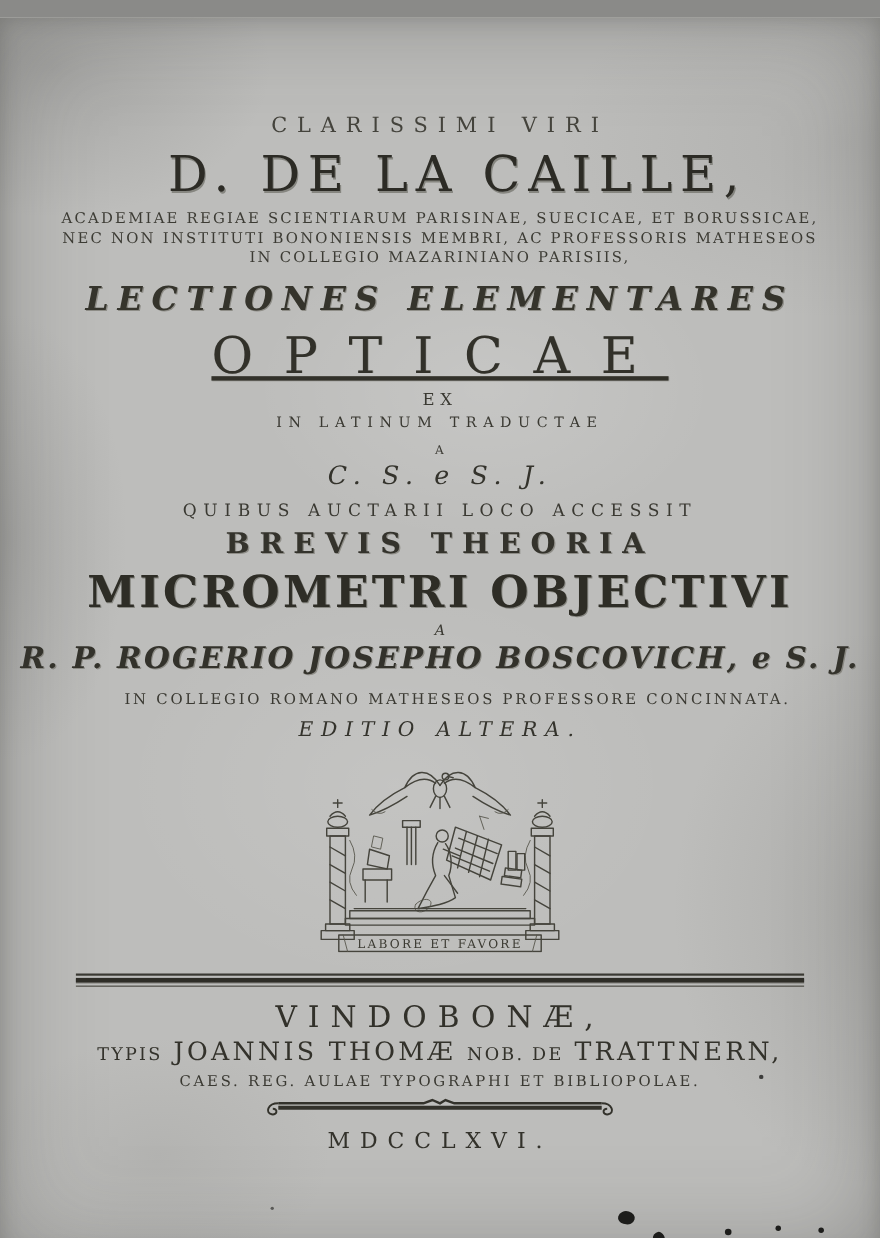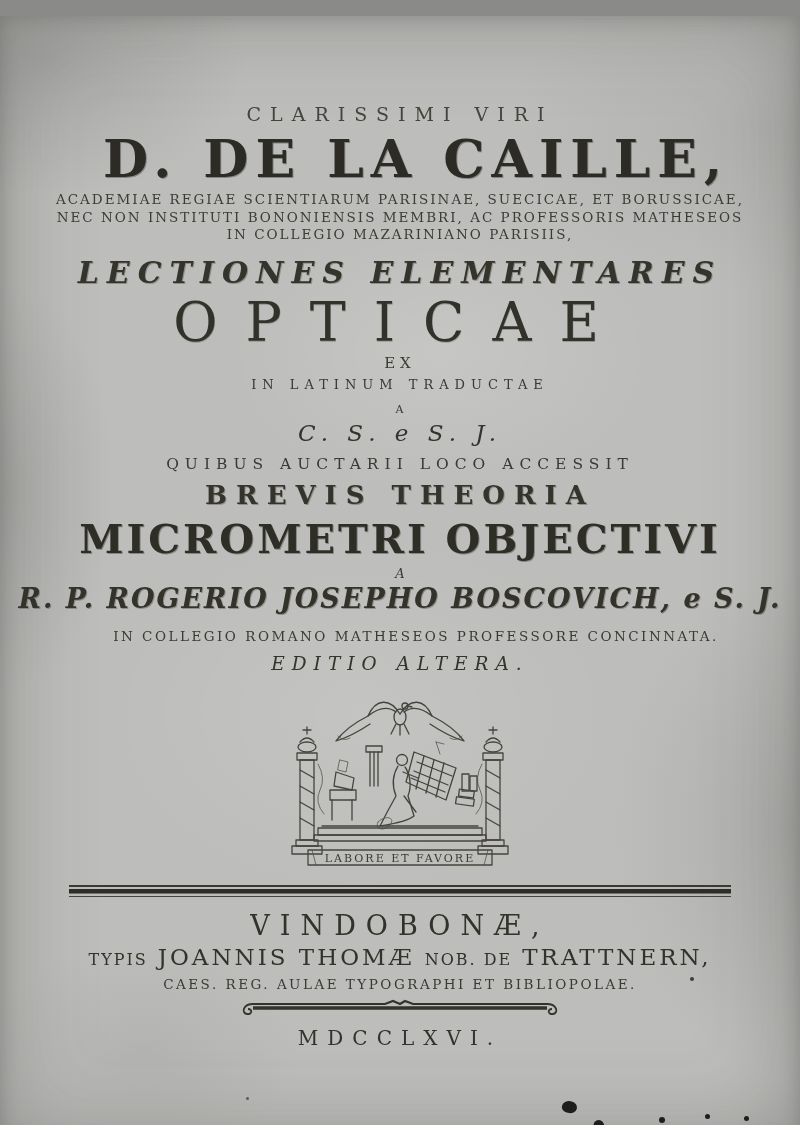--- a/index.html
+++ b/index.html
@@ -18,28 +18,28 @@
       radial-gradient(ellipse 300px 200px at 55% 30%, rgba(255,255,255,.14), transparent 70%),
       radial-gradient(ellipse 360px 260px at 45% 62%, rgba(255,255,255,.10), transparent 70%);
     box-shadow: inset 0 0 90px rgba(55,55,52,.35), inset 0 0 18px rgba(55,55,52,.25);
     font-family:"DejaVu Serif","Liberation Serif",serif;
     color:#3a3932;
   }
   .content{padding-top:86px;text-align:center;}
   .line{white-space:nowrap;}
   
   .honorific{font-size:19px;line-height:24px;letter-spacing:9px;color:#44433c;margin:0;}
-  .author{font-size:52px;line-height:62px;font-weight:700;letter-spacing:7px;color:#2c2b25;
+  .author{font-size:45px;line-height:62px;font-weight:400;letter-spacing:7px;color:#2c2b25;
           text-shadow:1px 1px 0 rgba(90,89,80,.55);margin-top:2px;padding-left:32px;}
   .small-caps-line{font-size:13.5px;line-height:17.5px;letter-spacing:2px;color:#3c3b34;}
   .titles-block{margin-top:1px;}
   .main-title-1{font-size:30px;line-height:38px;font-weight:700;font-style:italic;letter-spacing:8px;
                 color:#35342c;text-shadow:1px 1px 0 rgba(95,94,84,.5);margin-top:10px;}
-  .main-title-2{font-size:54px;line-height:62px;letter-spacing:28px;color:#32312a;font-weight:400;margin-top:0;
-                text-shadow:.5px .5px 0 rgba(90,89,80,.4);}
+  .main-title-2{font-size:46px;line-height:62px;letter-spacing:28px;color:#32312a;font-weight:400;margin-top:0;
+                text-shadow:.5px .5px 0 rgba(90,89,80,.4);text-decoration:underline;}
   .ex{font-size:15px;line-height:19px;letter-spacing:5px;margin-top:0;}
   .edition-src{font-size:28px;line-height:34px;letter-spacing:4px;color:#34332c;margin-top:3px;}
   .translated{font-size:13px;line-height:17px;letter-spacing:6px;margin-top:3px;}
   .conn-a{font-size:11px;line-height:13px;letter-spacing:1px;margin-top:10px;}
   .translator{font-size:23px;line-height:28px;font-style:italic;letter-spacing:6px;color:#34332c;margin-top:3px;}
   .quibus{font-size:15.5px;line-height:19px;letter-spacing:6px;margin-top:8px;}
   .brevis{font-size:26px;line-height:33px;font-weight:700;letter-spacing:9px;color:#34332c;
           text-shadow:1px 1px 0 rgba(95,94,84,.5);margin-top:5px;}
   .micrometri{font-size:40px;line-height:48px;font-weight:700;letter-spacing:3px;color:#2e2d26;
           text-shadow:1px 1px 0 rgba(90,89,80,.55);margin-top:3px;}

